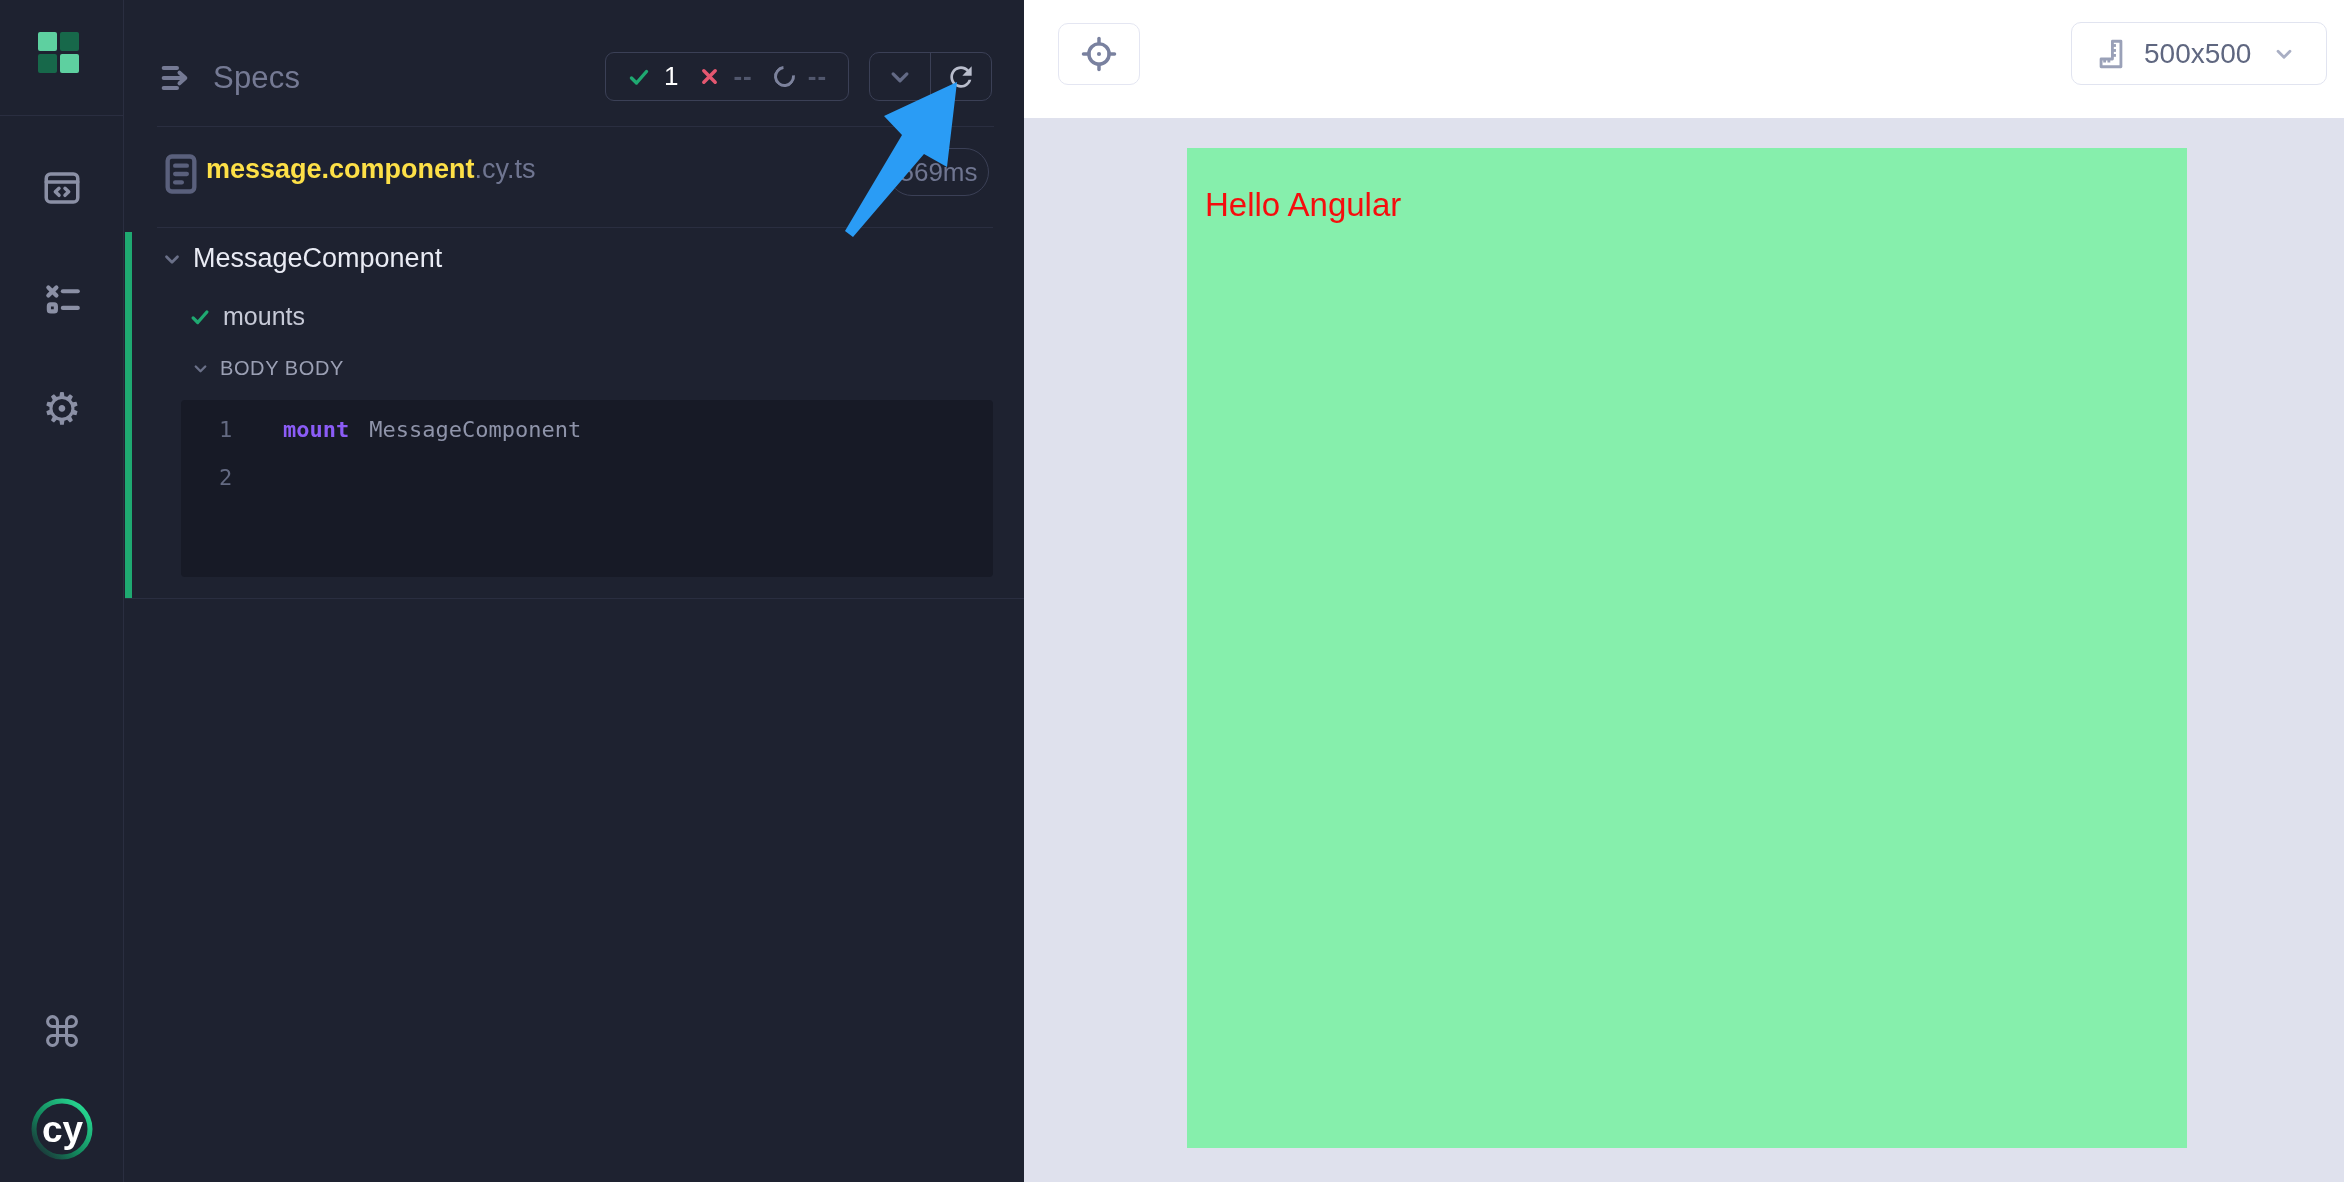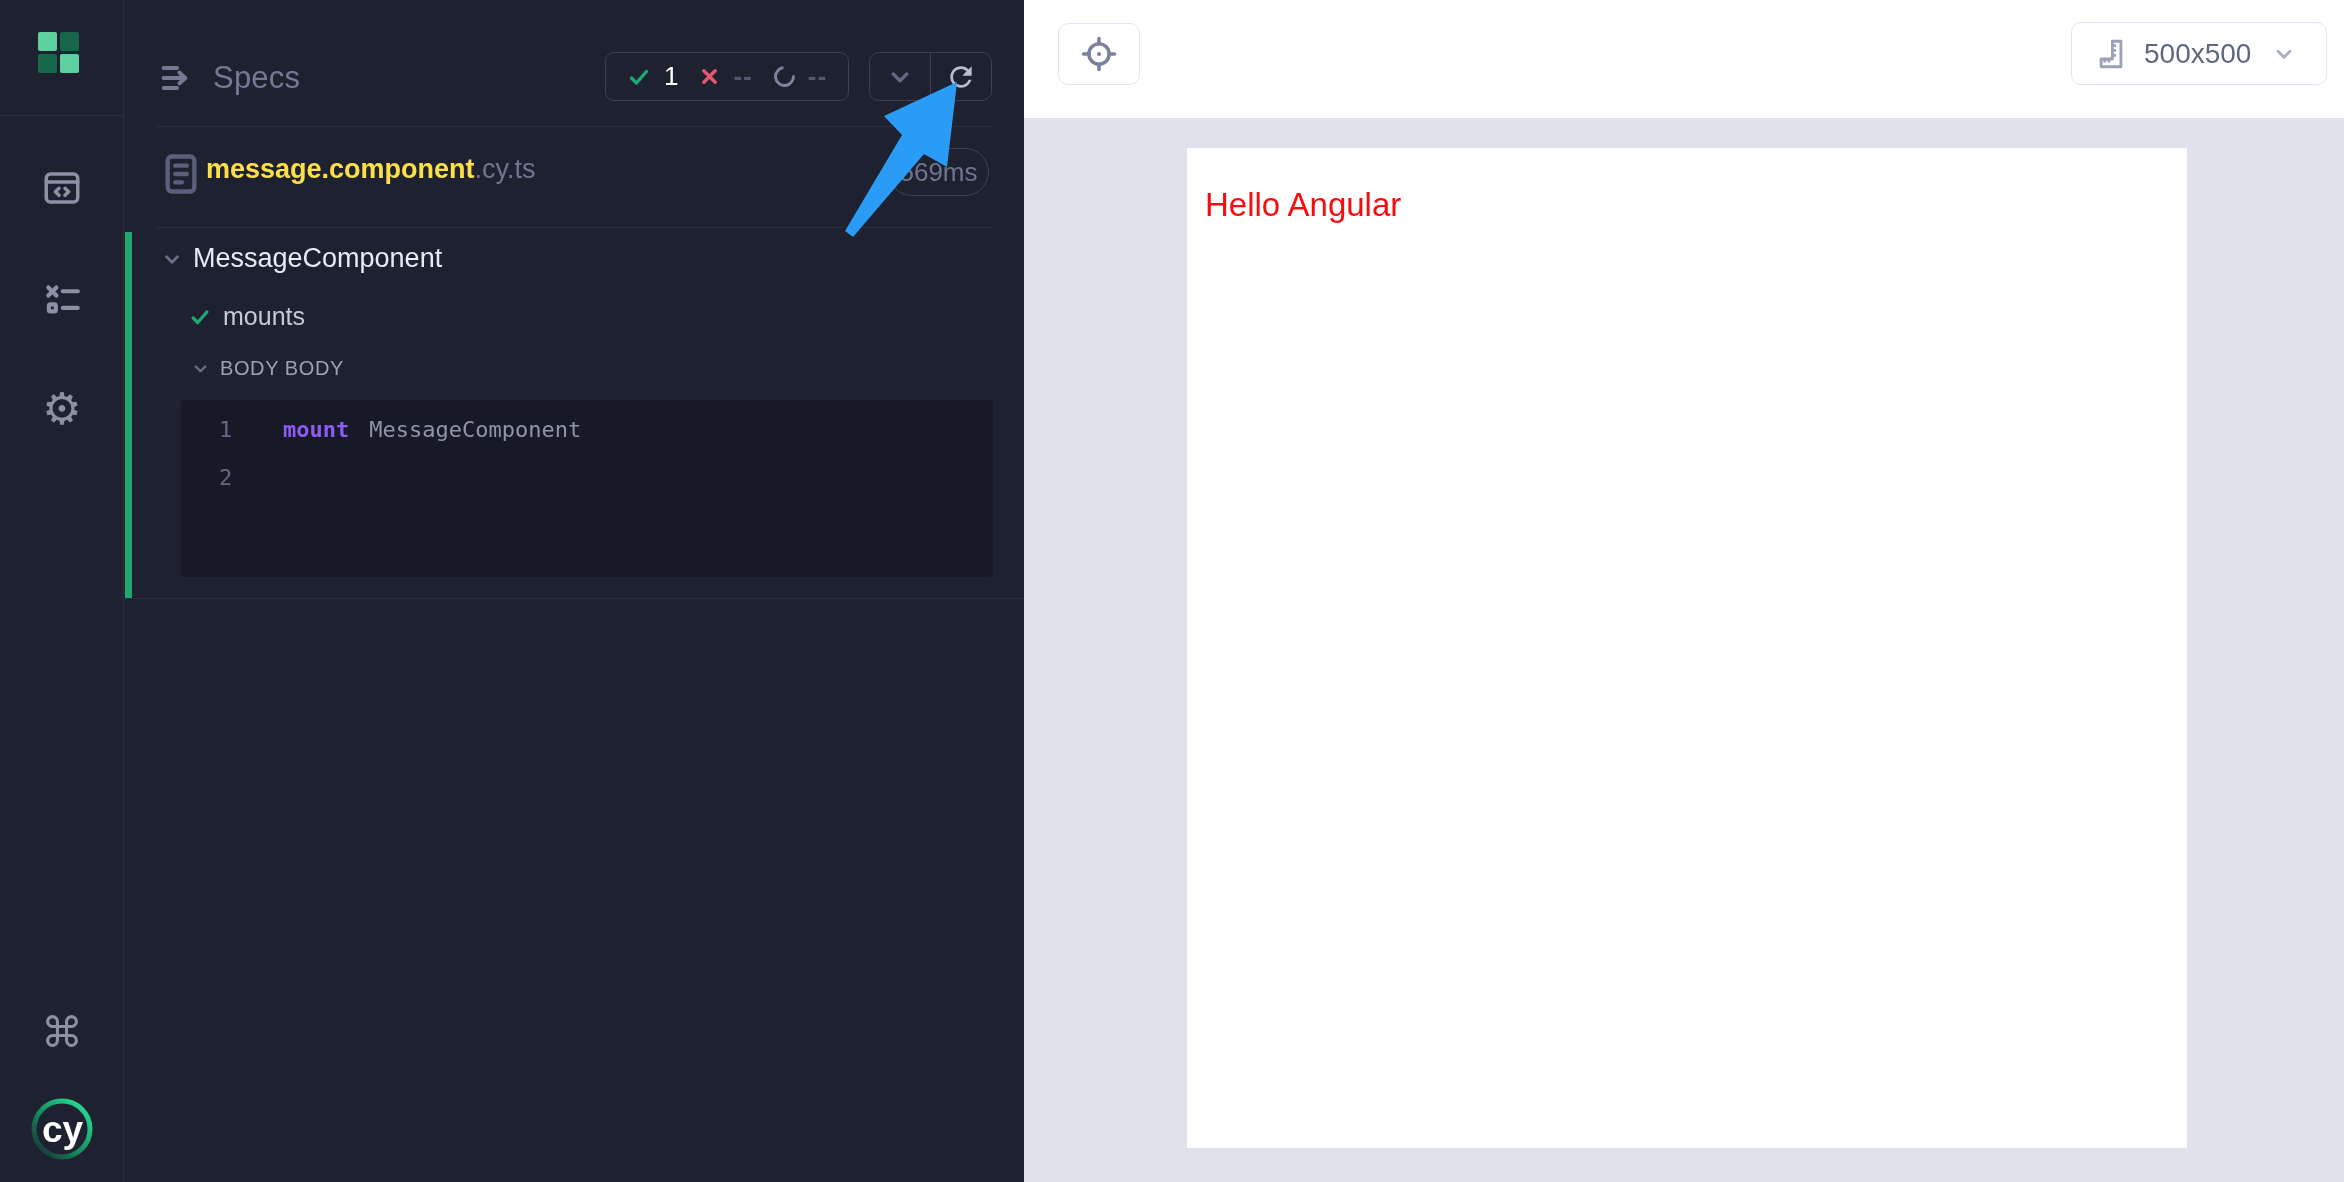--- a/index.html
+++ b/index.html
@@ -97,21 +97,21 @@
   }
   .select-browser { left:746px; width:281px; }
   .select-viewport { left:1047px; width:256px; }
   .select-label { color:#5f6780; font-size:28px; }
   .chrome-logo { width:32px; height:32px; border-radius:50%;
     background:conic-gradient(from 60deg, #fbbc05 0 120deg, #34a853 0 240deg, #ea4335 0 360deg);
     position:relative; flex:none; }
   .chrome-logo::after { content:""; position:absolute; left:50%; top:50%; width:13px; height:13px;
     transform:translate(-50%,-50%); background:#4285f4; border:3.5px solid #fff; border-radius:50%; }
 
-  .aut-card { position:absolute; left:163px; top:148px; width:1000px; height:1000px; background:#ffffff; }
+  .aut-card { position:absolute; left:163px; top:148px; width:1000px; height:1000px; background:#86efac; }
   .aut-text { position:absolute; left:18px; top:38px; font-size:33px; color:#f60d0d; }
 
   
   .arrow-annotation { position:absolute; left:830px; top:60px; z-index:50; pointer-events:none; }
 </style>
 </head>
 <body>
 
 <div class="sidebar">
   <div class="app-logo">

